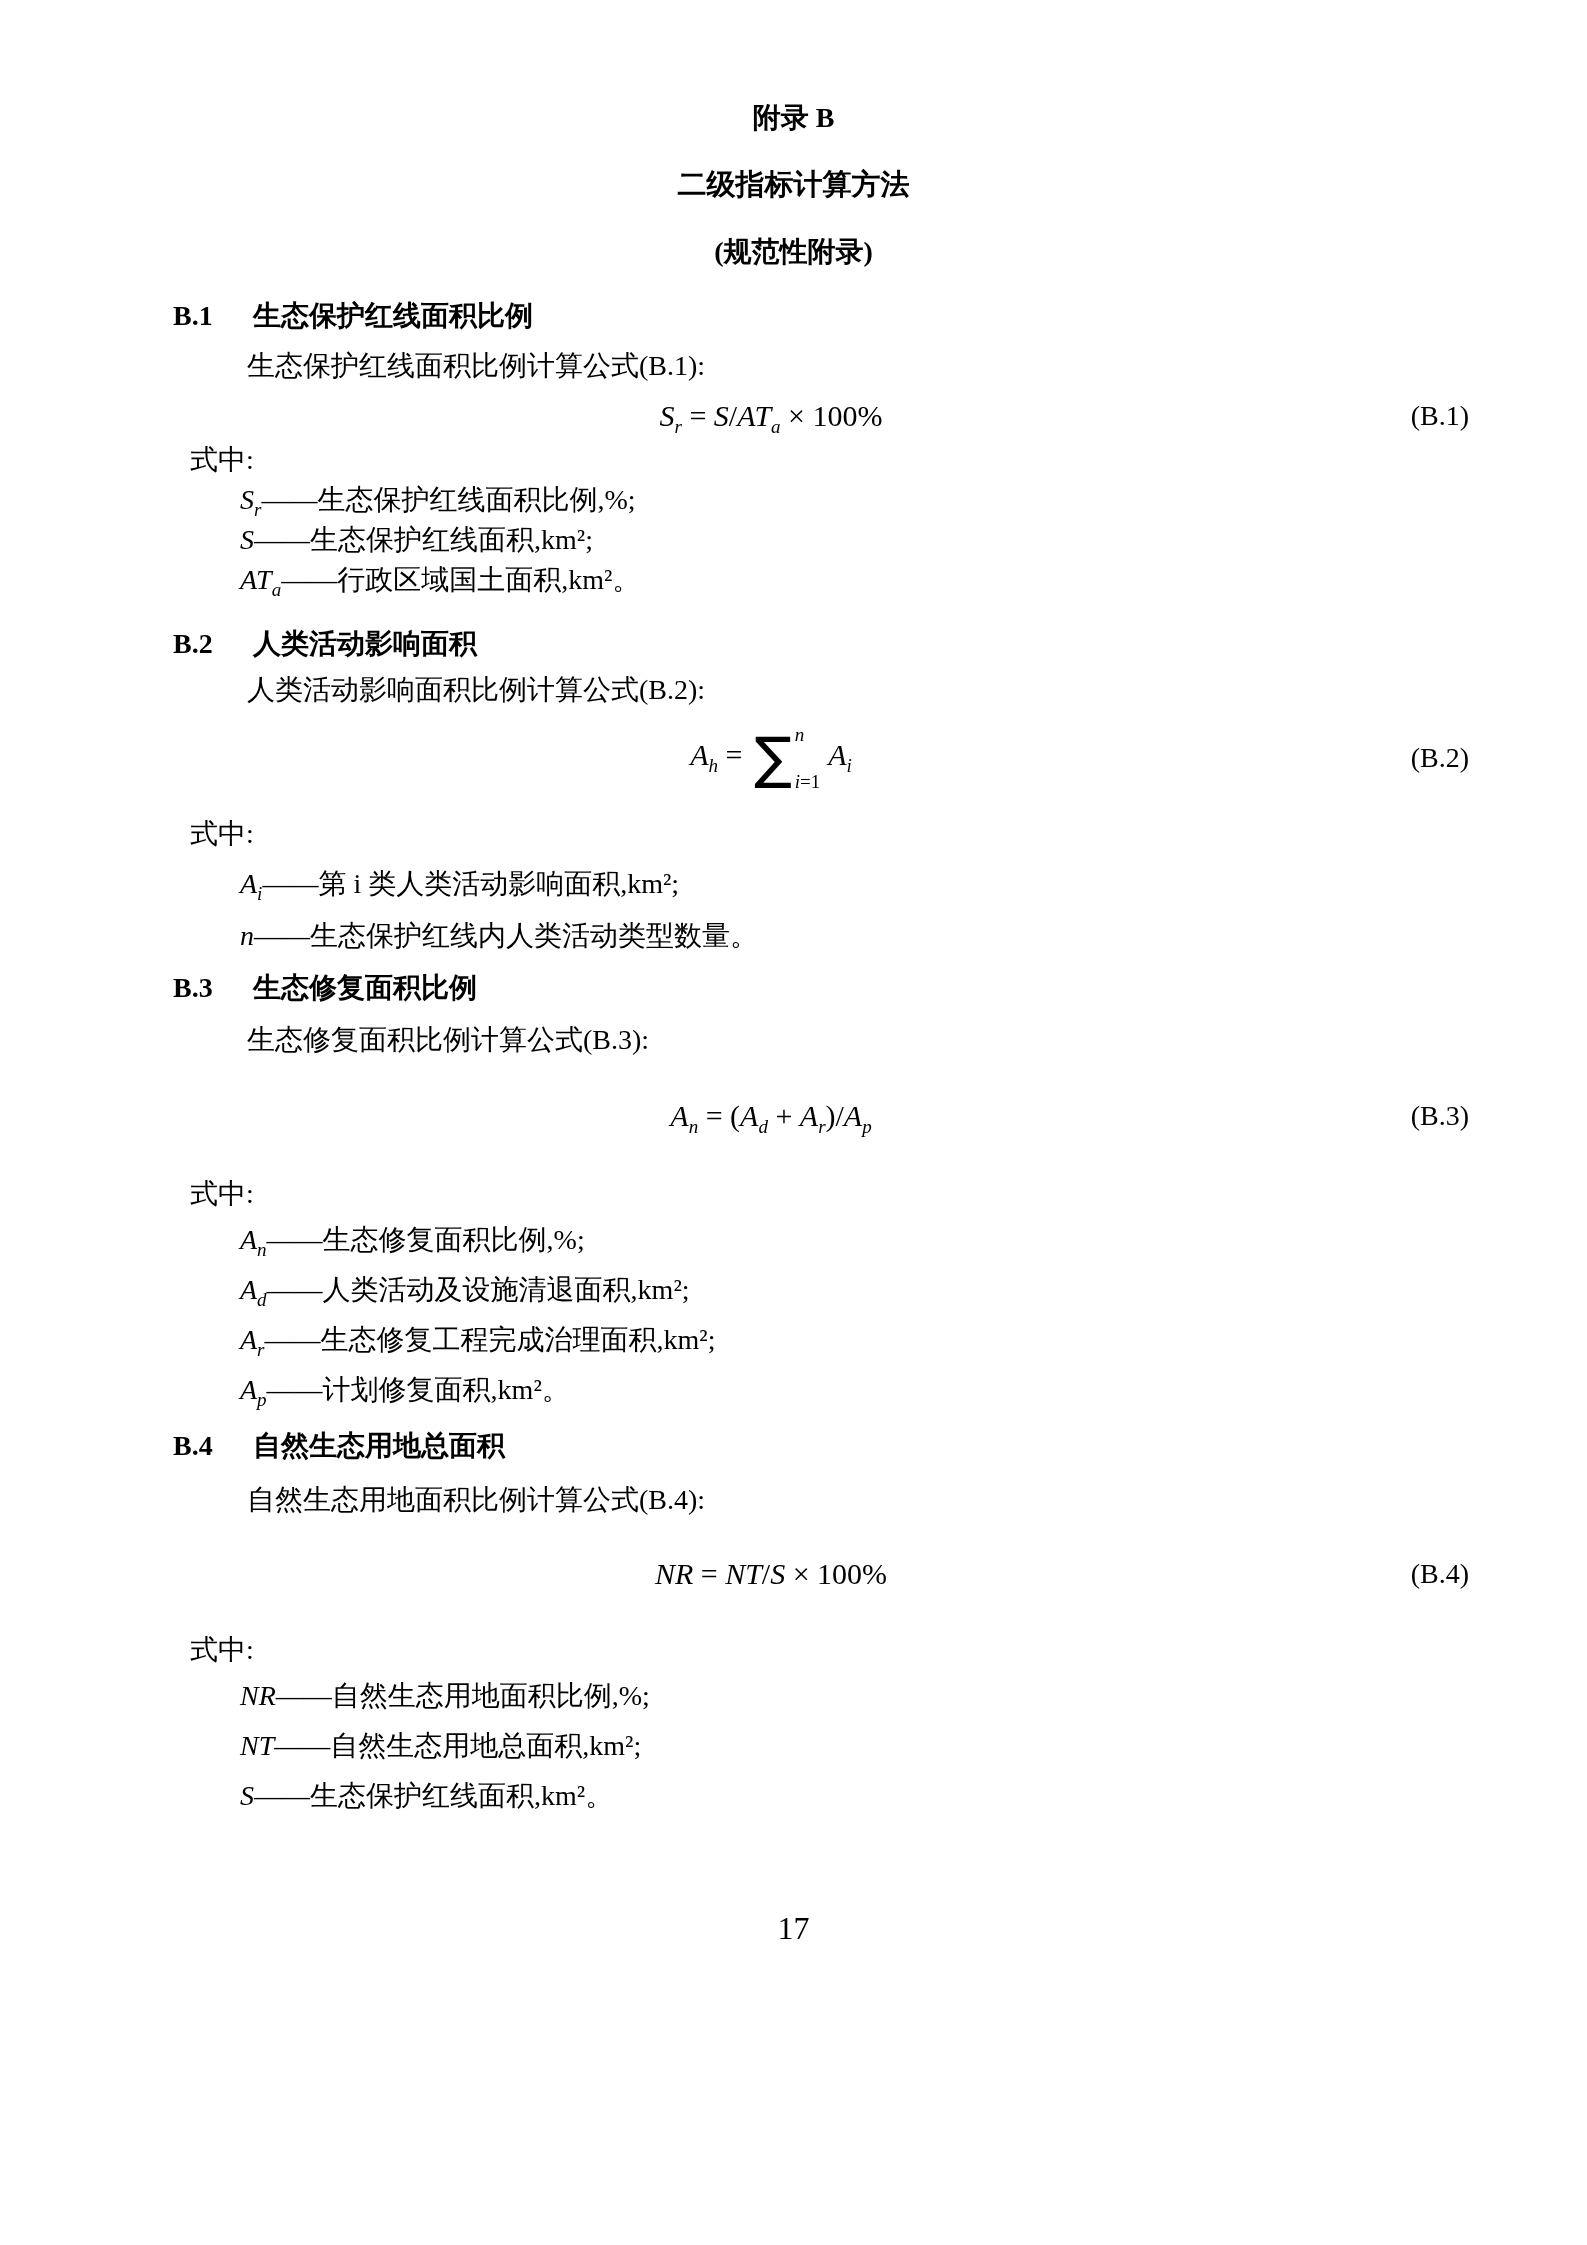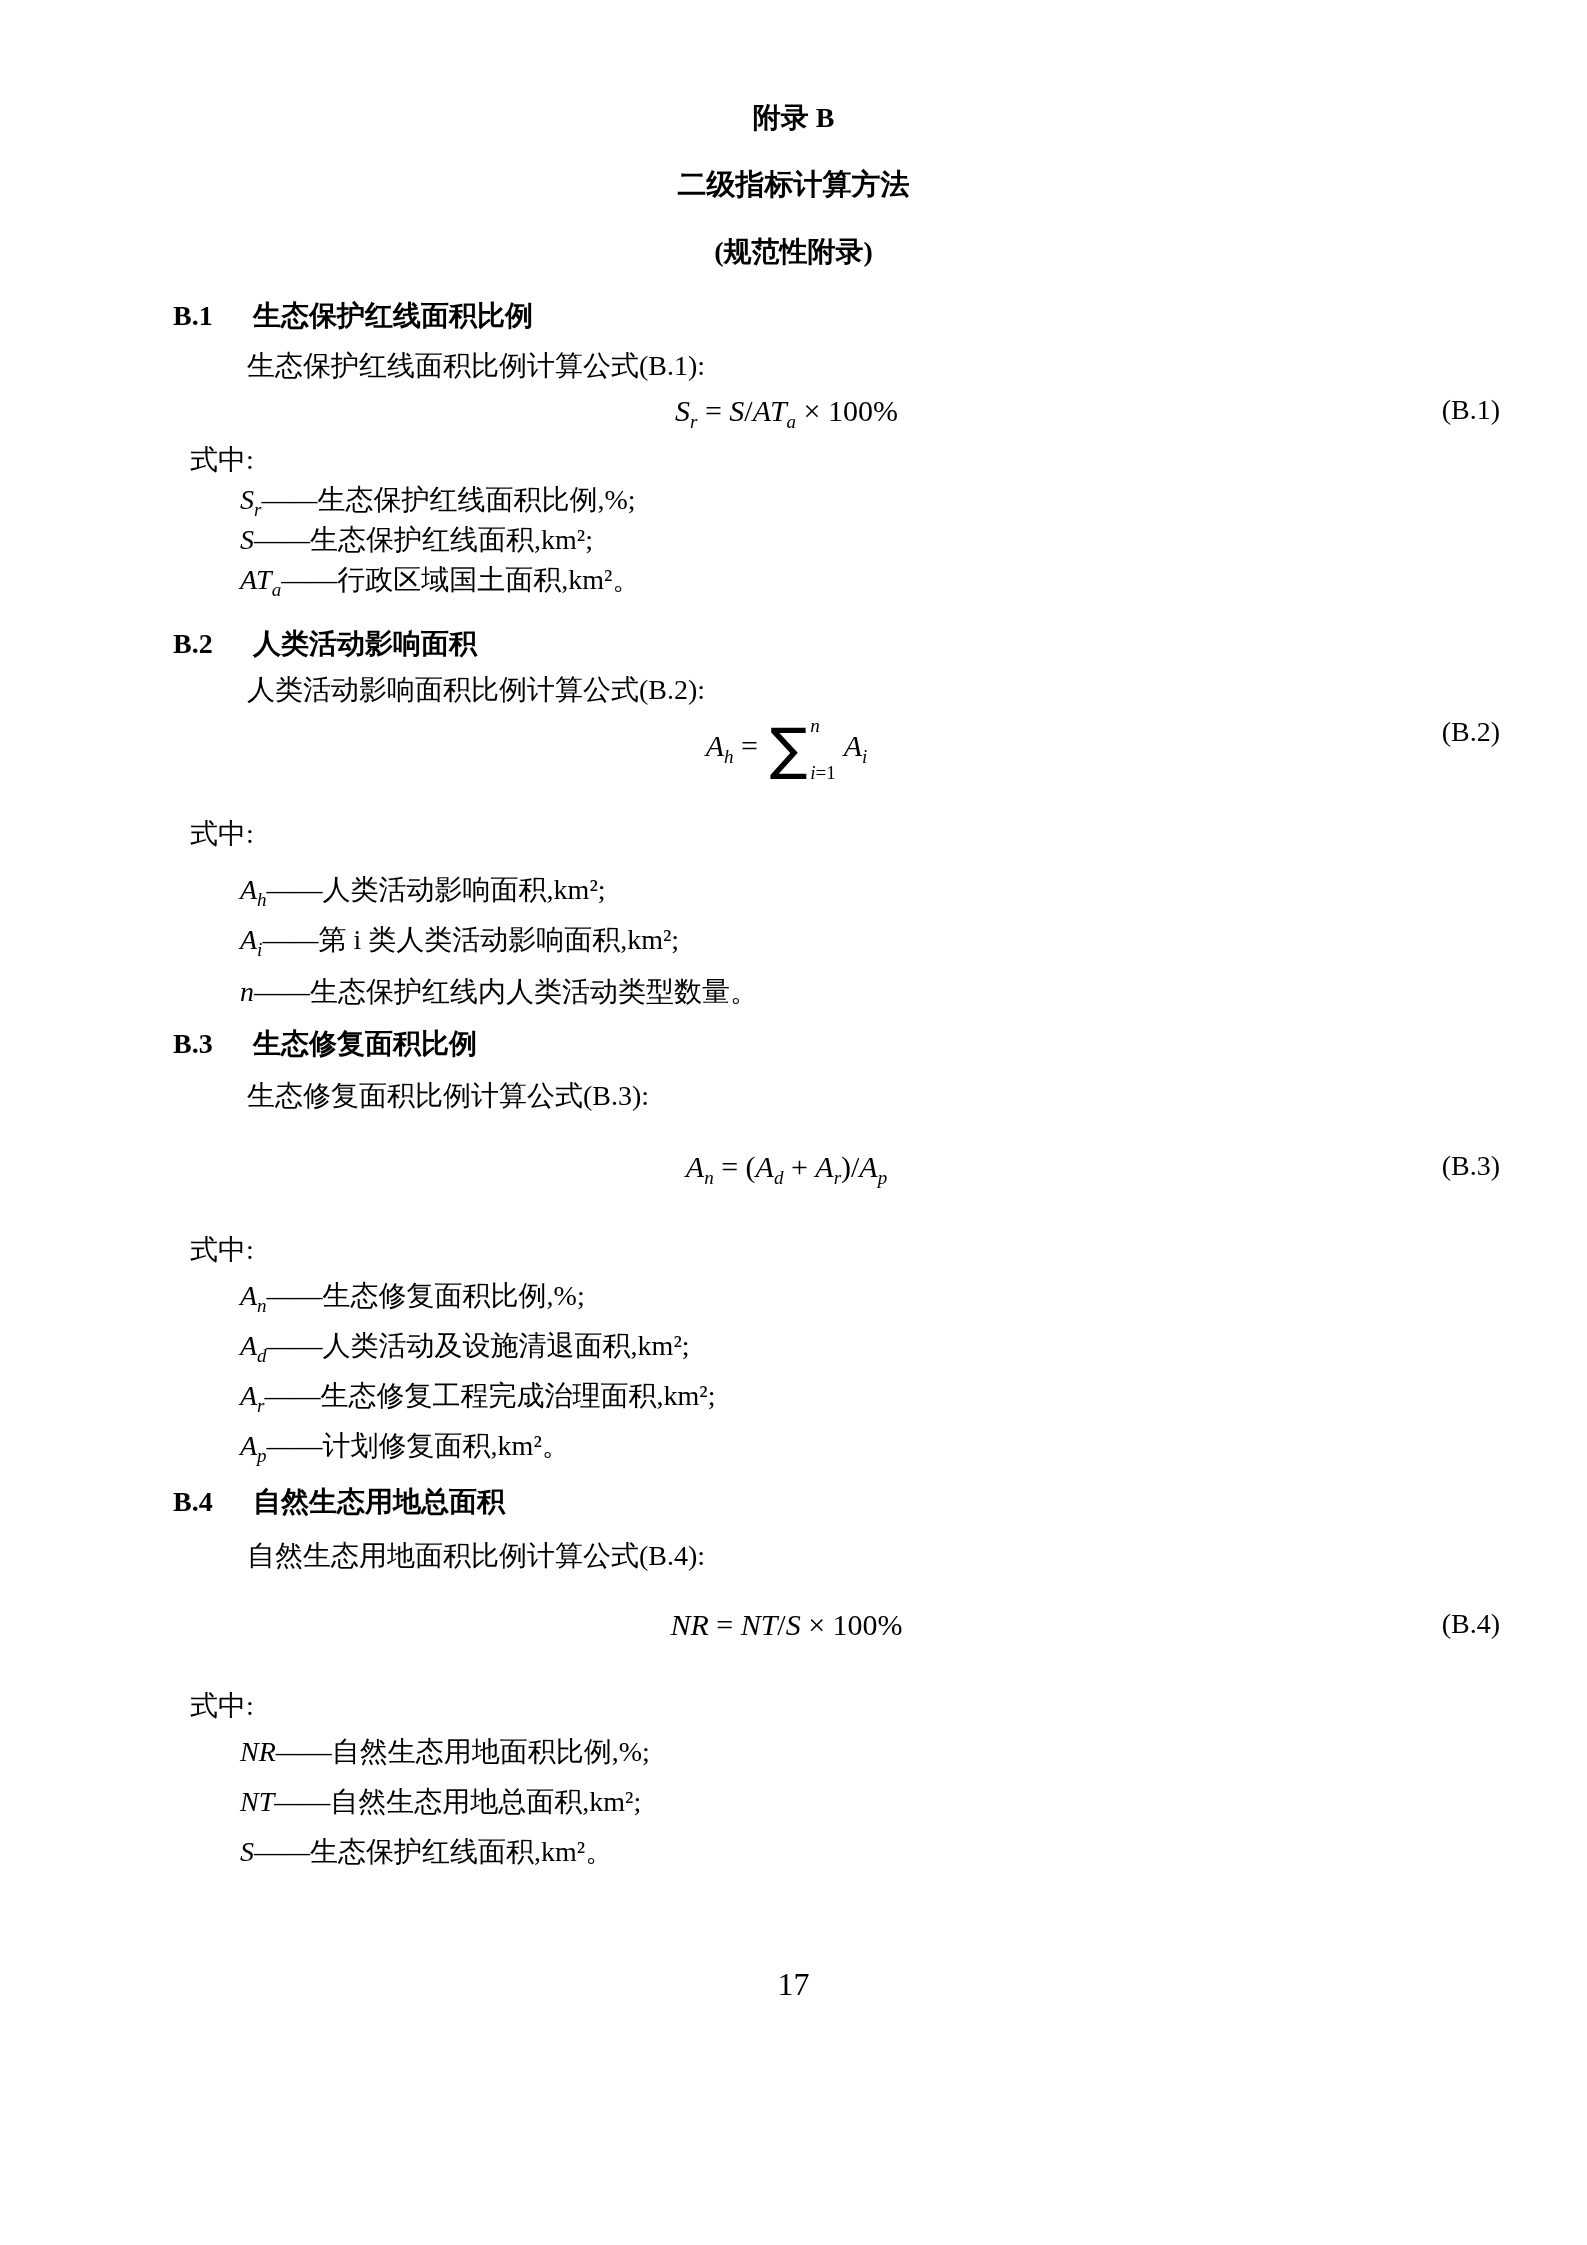--- a/index.html
+++ b/index.html
@@ -24,23 +24,23 @@
     height: 36px; line-height: 36px;
     font-weight: bold;
   }
   .sec-num { display: inline-block; min-width: 80px; }
   .intro { margin-left: 247px; height: 36px; line-height: 36px; }
   .shizhong { margin-left: 190px; height: 36px; line-height: 36px; }
   .def { margin-left: 240px; height: 36px; line-height: 36px; }
   .def .term i { font-style: italic; }
   .formula-row {
     display: flex;
-    align-items: flex-start;
+    align-items: center;
     margin-left: 173px;
-    margin-right: 87px;
+    margin-right: 118px;
     height: 44px;
   }
   .formula-row.tall { height: 84px; }
   .formula { flex: 1; text-align: center; font-size: 30px; white-space: nowrap; }
   .formula i, .def i { font-style: italic; }
   sub { font-size: 19px; line-height: 0; }
   .ftag { width: 100px; text-align: right; font-size: 28px; }
 
   .sum { display: inline-flex; align-items: center; vertical-align: middle; margin: 0 8px 0 4px; }
   .sigma {
@@ -94,21 +94,20 @@
       <div class="formula"><i>A</i><sub><i>h</i></sub> = <span class="sum">
             <span class="sigma">∑</span>
             <span class="sum-limits">
               <span><i>n</i></span>
               <span><i>i</i>=1</span>
             </span>
           </span><i>A</i><sub><i>i</i></sub></div>
       <div class="ftag">(B.2)</div>
     </div>
     <div class="shizhong" style="margin-top:16px">式中:</div>
-    <div class="def" style="margin-top:20px"><span class="term"><i>A</i><sub><i>h</i></sub></span><span class="desc">——人类活动影响面积,km²;</span></div>
     <div class="def" style="margin-top:14px"><span class="term"><i>A</i><sub><i>i</i></sub></span><span class="desc">——第 i 类人类活动影响面积,km²;</span></div>
     <div class="def" style="margin-top:16px"><span class="term"><i>n</i></span><span class="desc">——生态保护红线内人类活动类型数量。</span></div>
   </div>
 
   <div>
     <div class="sec-heading" style="margin-top:16px">
       <span class="sec-num">B.3</span><span class="sec-title">生态修复面积比例</span>
     </div>
     <div class="intro" style="margin-top:16px">生态修复面积比例计算公式(B.3):</div>
     <div class="formula-row" style="margin-top:36px">

